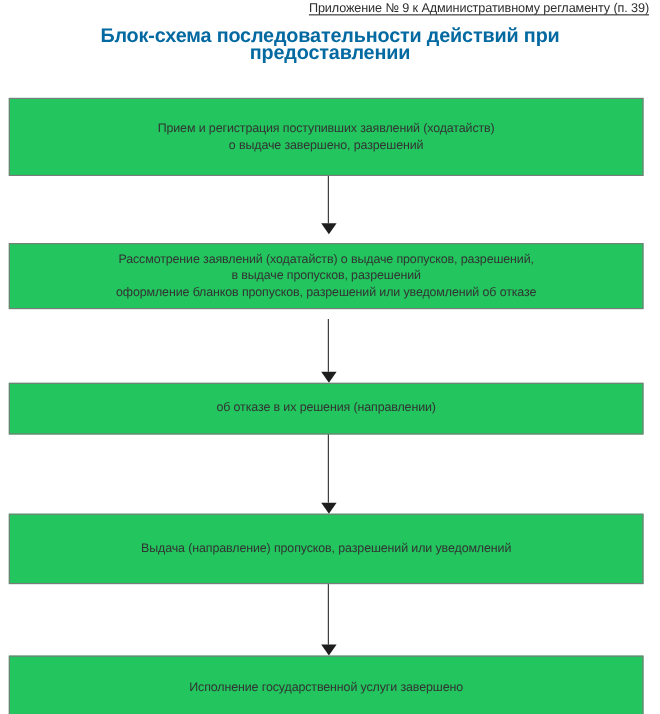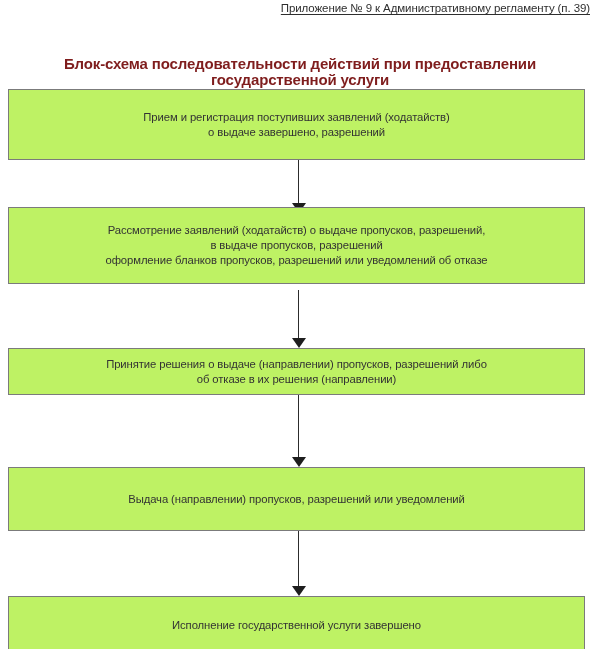--- a/index.html
+++ b/index.html
@@ -36,55 +36,54 @@
     white-space: nowrap;
     padding-left: 45px;
   }
 
   .doc-title {
     position: absolute;
     top: 24px;
     left: 42px;
     width: 516px;
     text-align: center;
-    font-size: 15px;
+    font-size: 18px;
     font-weight: bold;
     line-height: 16px;
-    color: #7f1d1d;
+    color: #0369a1;
     letter-spacing: -0.15px;
-    margin-top: 32px;
   }
   .doc-title .tline { display: block; }
 
   
   .flow-box {
     position: absolute;
     left: 8px;
     width: 577px;
     box-sizing: border-box;
-    background: #bef264;
+    background: #22c55e;
     border: 1px solid #7b7b7b;
     display: flex;
     align-items: center;
     justify-content: center;
   }
   .box-text {
     width: 100%;
     text-align: center;
     font-size: 11.3px;
     line-height: 15px;
     color: #333333;
     letter-spacing: -0.1px;
     padding: 0 10px;
     box-sizing: border-box;
   }
   .box-text .tline { display: block; }
 
   #box-1 { top: 89px;  height: 71px; }
-  #box-2 { top: 207px; height: 77px; justify-content: center; }
+  #box-2 { top: 221px; height: 60px; justify-content: center; }
   #box-3 { top: 348px; height: 47px; }
   #box-4 { top: 467px; height: 64px; }
   #box-5 { top: 596px; height: 59px; }
 
   
   .arrow {
     position: absolute;
     left: 291px;
     width: 16px;
   }
@@ -117,21 +116,20 @@
 </style>
 </head>
 <body>
 
 <div id="page">
 
   <div class="appendix-ref">Приложение № 9 к Административному регламенту (п. 39)</div>
 
   <div class="doc-title">
     <span class="tline">Блок-схема последовательности действий при предоставлении</span>
-    <span class="tline">государственной услуги</span>
   </div>
 
   <div class="flow-box" id="box-1">
     <div class="box-text">
       <span class="tline">Прием и регистрация поступивших заявлений (ходатайств)</span>
       <span class="tline">о выдаче завершено, разрешений</span>
     </div>
   </div>
 
   <div class="arrow" id="arrow-1">
@@ -147,33 +145,32 @@
     </div>
   </div>
 
   <div class="arrow" id="arrow-2">
     <div class="shaft"></div>
     <div class="head"></div>
   </div>
 
   <div class="flow-box" id="box-3">
     <div class="box-text">
-      <span class="tline">Принятие решения о выдаче (направлении) пропусков, разрешений либо</span>
       <span class="tline">об отказе в их решения (направлении)</span>
     </div>
   </div>
 
   <div class="arrow" id="arrow-3">
     <div class="shaft"></div>
     <div class="head"></div>
   </div>
 
   <div class="flow-box" id="box-4">
     <div class="box-text">
-      <span class="tline">Выдача (направлении) пропусков, разрешений или уведомлений</span>
+      <span class="tline">Выдача (направление) пропусков, разрешений или уведомлений</span>
     </div>
   </div>
 
   <div class="arrow" id="arrow-4">
     <div class="shaft"></div>
     <div class="head"></div>
   </div>
 
   <div class="flow-box" id="box-5">
     <div class="box-text">

